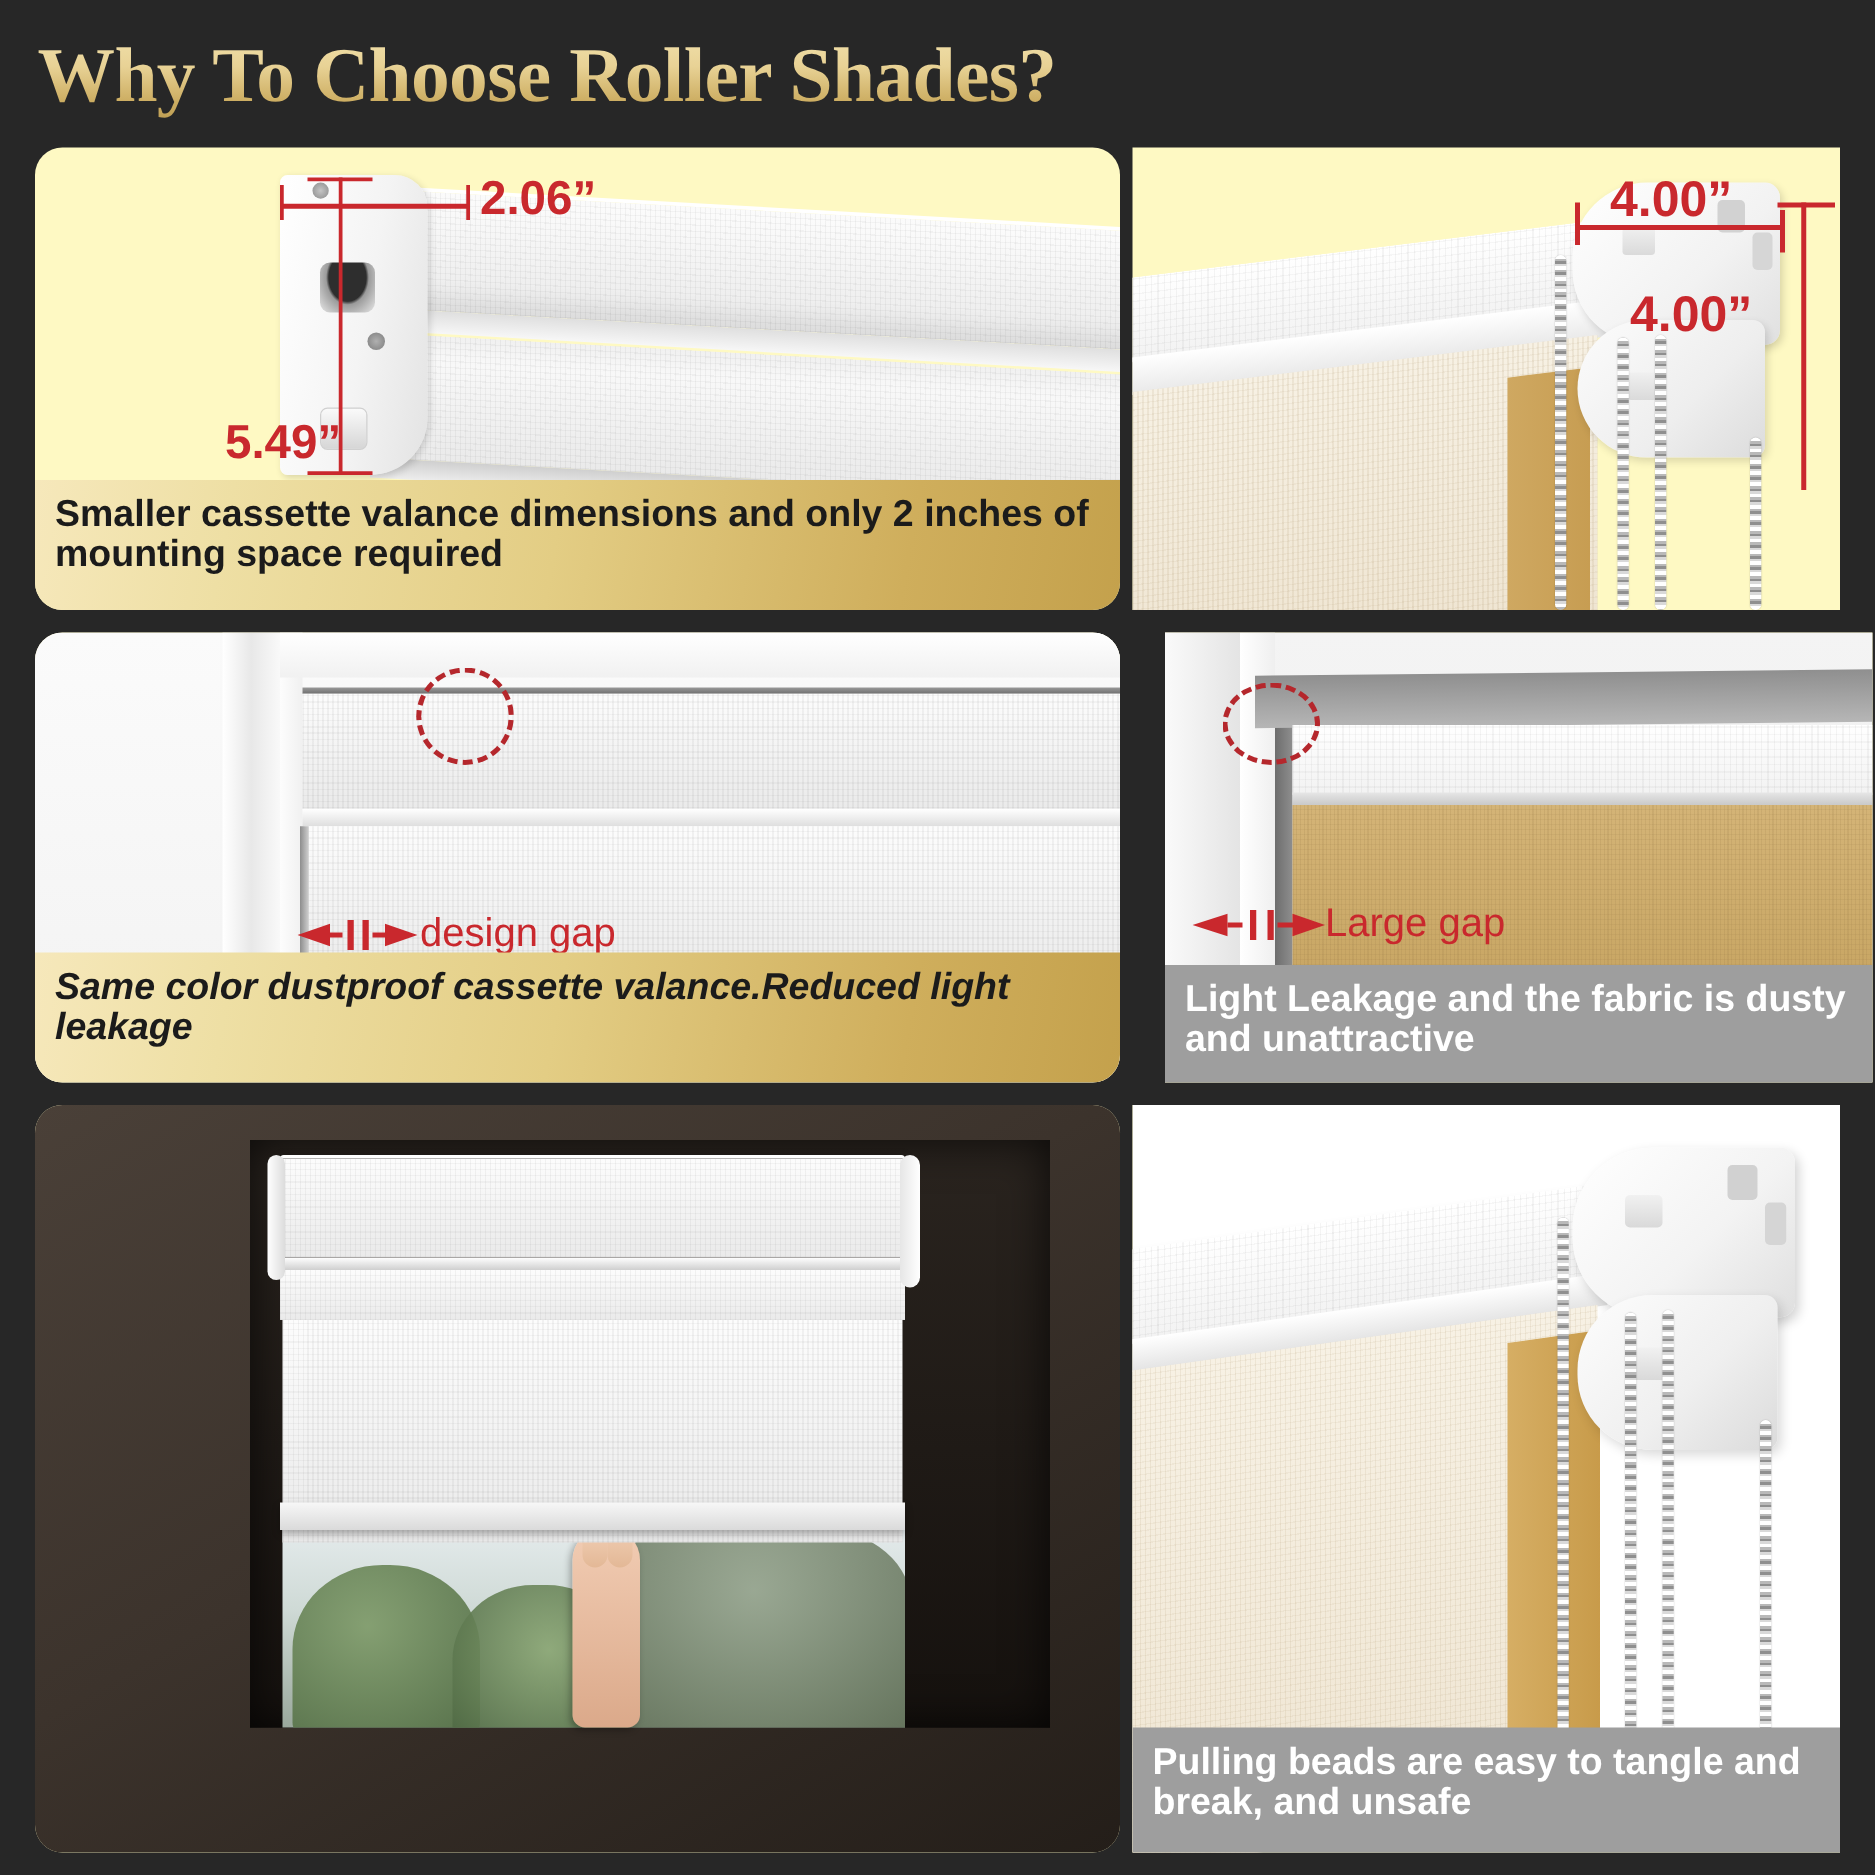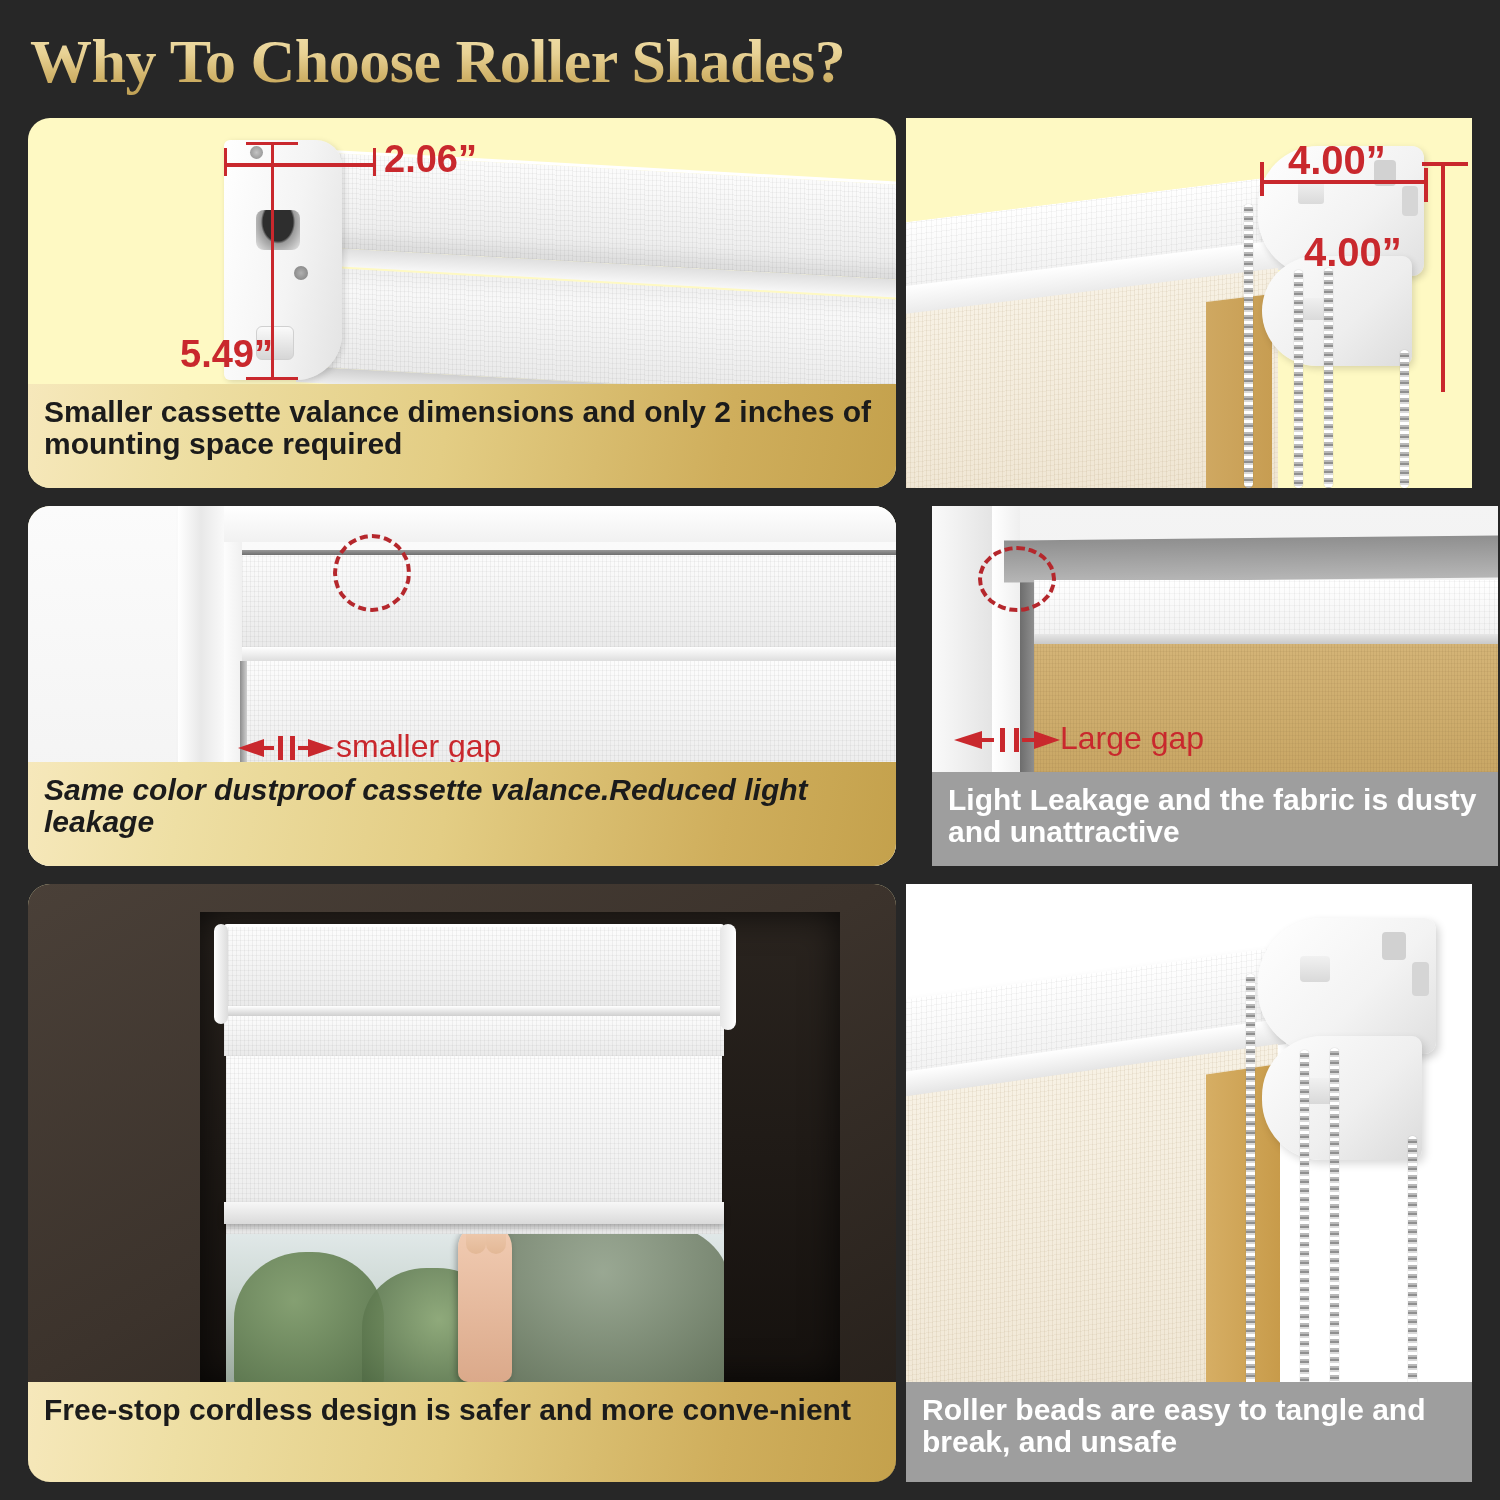--- a/index.html
+++ b/index.html
@@ -207,21 +207,21 @@
          background:linear-gradient(180deg,#9a9a9a,#6f6f6f);"></div>
     <div class="fabric" style="position:absolute;left:214px;top:49px;width:656px;height:92px;"></div>
     <div style="position:absolute;left:214px;top:141px;width:656px;height:14px;
          background:linear-gradient(180deg,#ffffff,#dedede);"></div>
     <div class="fabric" style="position:absolute;left:214px;top:155px;width:656px;height:125px;"></div>
     <div style="position:absolute;left:212px;top:155px;width:7px;height:125px;
          background:linear-gradient(90deg,#8d8d8d,#cfcfcf);"></div>
 
     <div class="dashcircle" style="left:305px;top:28px;width:78px;height:78px;"></div>
 
-    <div class="red" style="left:308px;top:222px;font-size:32px;font-weight:normal;">smaller gap</div>
+    <div class="red" style="left:308px;top:222px;font-size:32px;font-weight:normal;">design gap</div>
     <svg style="position:absolute;left:210px;top:228px;width:96px;height:28px;" viewBox="0 0 96 28">
       <polygon points="0,14 26,5 26,23" fill="#c9282d"></polygon>
       <rect x="26" y="12" width="10" height="4" fill="#c9282d"></rect>
       <rect x="40" y="2" width="5" height="24" fill="#c9282d"></rect>
       <rect x="52" y="2" width="5" height="24" fill="#c9282d"></rect>
       <polygon points="96,14 70,5 70,23" fill="#c9282d"></polygon>
       <rect x="60" y="12" width="12" height="4" fill="#c9282d"></rect>
     </svg>
   </div>
   <div class="cap gold">Same color dustproof cassette valance.Reduced light leakage</div>
@@ -298,21 +298,20 @@
          background:linear-gradient(180deg,#ffffff,#cfcfcf);border-radius:3px;"></div>
     <div class="fabric" style="position:absolute;left:196px;top:132px;width:500px;height:40px;"></div>
     <div class="fabric" style="position:absolute;left:198px;top:172px;width:496px;height:178px;"></div>
     <div style="position:absolute;left:196px;top:318px;width:500px;height:22px;
          background:linear-gradient(180deg,#f7f7f7,#dadada);box-shadow:0 3px 6px rgba(0,0,0,.3);"></div>
     <div style="position:absolute;left:186px;top:40px;width:14px;height:100px;border-radius:8px;
          background:linear-gradient(90deg,#ffffff,#dcdcdc);"></div>
     <div style="position:absolute;left:692px;top:40px;width:16px;height:106px;border-radius:8px;
          background:linear-gradient(90deg,#e6e6e6,#ffffff);"></div>
   </div>
-  <div class="cap gold">Free-stop cordless design is safer and more conve-nient</div>
 </div>
 
 <div class="panel right p-br">
   <div class="art">
     <div style="position:absolute;inset:0;background:#ffffff;"></div>
 
     <div class="fabric-white-sheer" style="position:absolute;left:-20px;top:62px;width:400px;height:76px;
          transform:skewY(-8deg); transform-origin:right top;border-radius:4px;
          box-shadow:0 4px 8px rgba(0,0,0,.08);"></div>
     <div style="position:absolute;left:-20px;top:134px;width:400px;height:26px;
@@ -337,14 +336,14 @@
     <div style="position:absolute;left:394px;top:72px;width:30px;height:26px;border-radius:4px;
          background:linear-gradient(180deg,#f1f1f1,#d9d9d9);"></div>
     <div style="position:absolute;left:398px;top:194px;width:30px;height:26px;border-radius:4px;
          background:linear-gradient(180deg,#f1f1f1,#d9d9d9);"></div>
 
     <div class="beadchain" style="left:340px;top:90px;height:470px;"></div>
     <div class="beadchain" style="left:394px;top:166px;height:394px;"></div>
     <div class="beadchain" style="left:424px;top:164px;height:396px;"></div>
     <div class="beadchain" style="left:502px;top:252px;height:308px;"></div>
   </div>
-  <div class="cap gray">Roller beads are easy to tangle and break, and unsafe</div>
+  <div class="cap gray">Pulling beads are easy to tangle and break, and unsafe</div>
 </div>
 
 </body></html>

